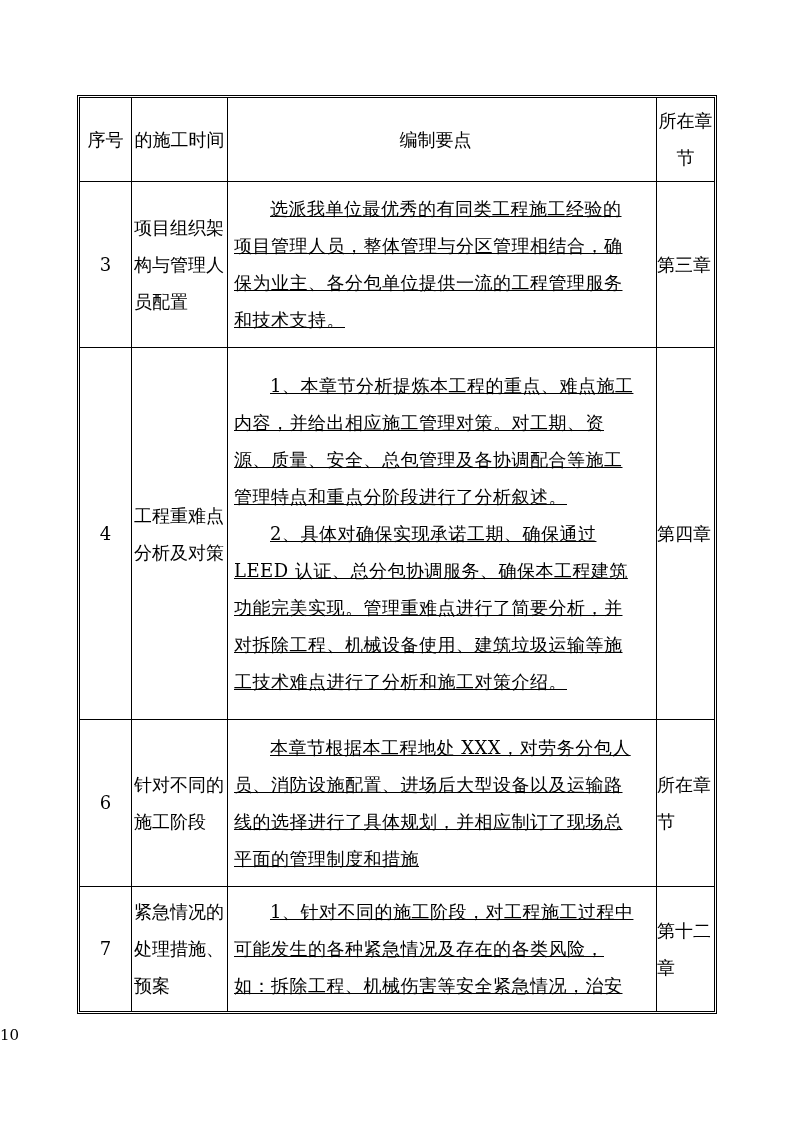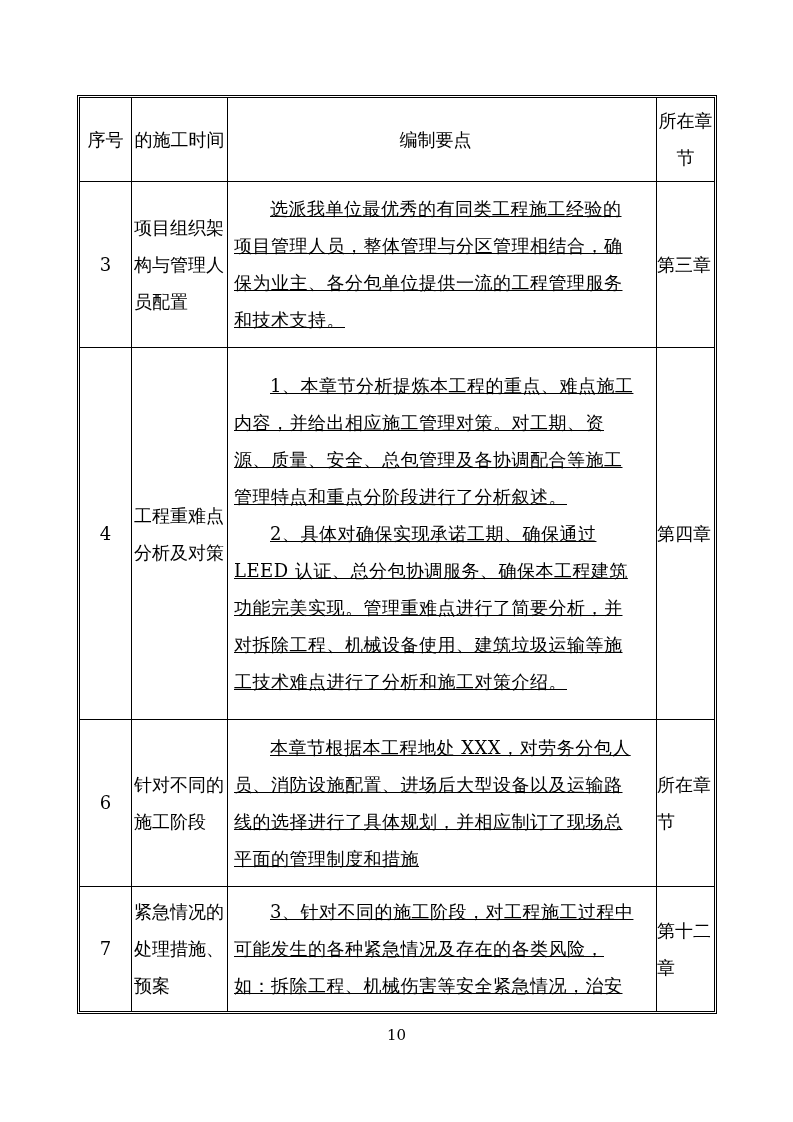--- a/index.html
+++ b/index.html
@@ -36,21 +36,21 @@
     .c-no { width: 51px; text-align: center; }
     .c-title { width: 91px; text-align: left; padding: 0 2px; }
     .c-body { width: 403px; text-align: left; padding: 0 19px 0 6px; }
     .c-chap { text-align: left; }
     .hdr td { text-align: center; height: 37px; }
     .body-text { letter-spacing: 0.5px; }
     .para { text-indent: 2em; margin: 0; text-decoration: underline; }
     .para-plain { margin: 0; }
     .page-number {
       position: absolute; left: 0; width: 793px; top: 1026px;
-      text-align: center; font-size: 15px;
+      text-align: left; font-size: 15px;
     }
   </style>
 </head>
 <body>
 
 <div class="table-wrap">
   <table>
     <tbody>
         <tr class="hdr">
       <td class="c-no">序号</td>
@@ -85,21 +85,21 @@
       <td class="c-body body-text">
         <p class="para">本章节根据本工程地处 XXX，对劳务分包人员、消防设施配置、进场后大型设备以及运输路线的选择进行了具体规划，并相应制订了现场总平面的管理制度和措施</p>
       </td>
       <td class="c-chap">所在章节</td>
     </tr>
 
     <tr style="height:112px">
       <td class="c-no">7</td>
       <td class="c-title">紧急情况的处理措施、预案</td>
       <td class="c-body body-text">
-        <p class="para">3、针对不同的施工阶段，对工程施工过程中可能发生的各种紧急情况及存在的各类风险，如：拆除工程、机械伤害等安全紧急情况，治安</p>
+        <p class="para">1、针对不同的施工阶段，对工程施工过程中可能发生的各种紧急情况及存在的各类风险，如：拆除工程、机械伤害等安全紧急情况，治安</p>
       </td>
       <td class="c-chap">第十二章</td>
     </tr>
   </tbody>
     </table>
 </div>
 
 <div class="page-number">10</div>
 
 </body></html>

